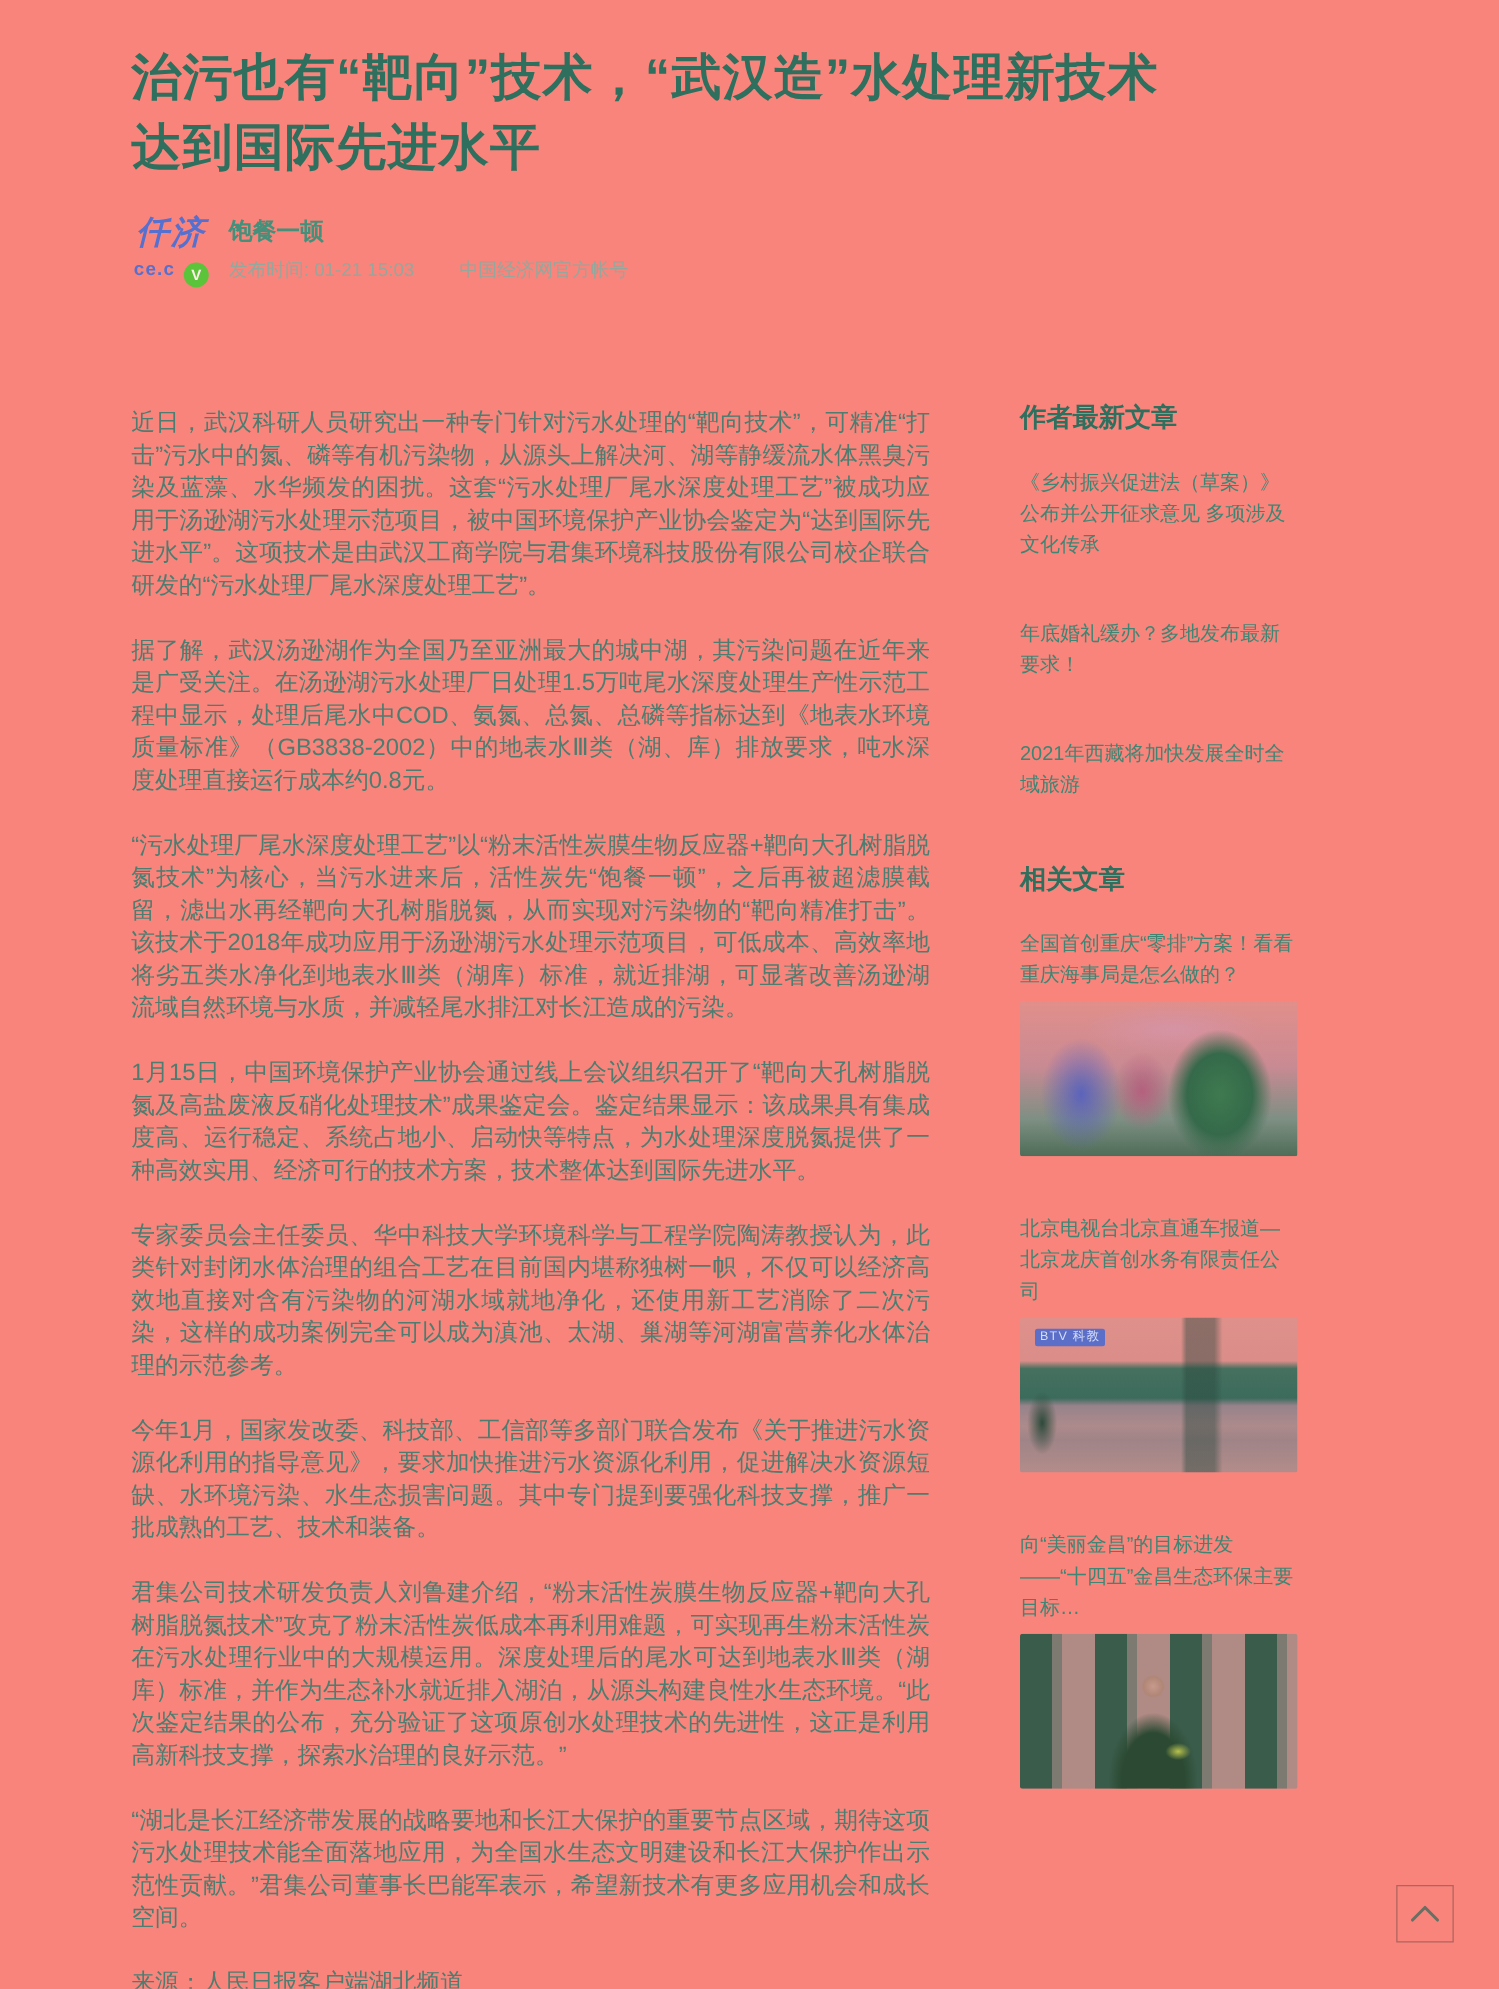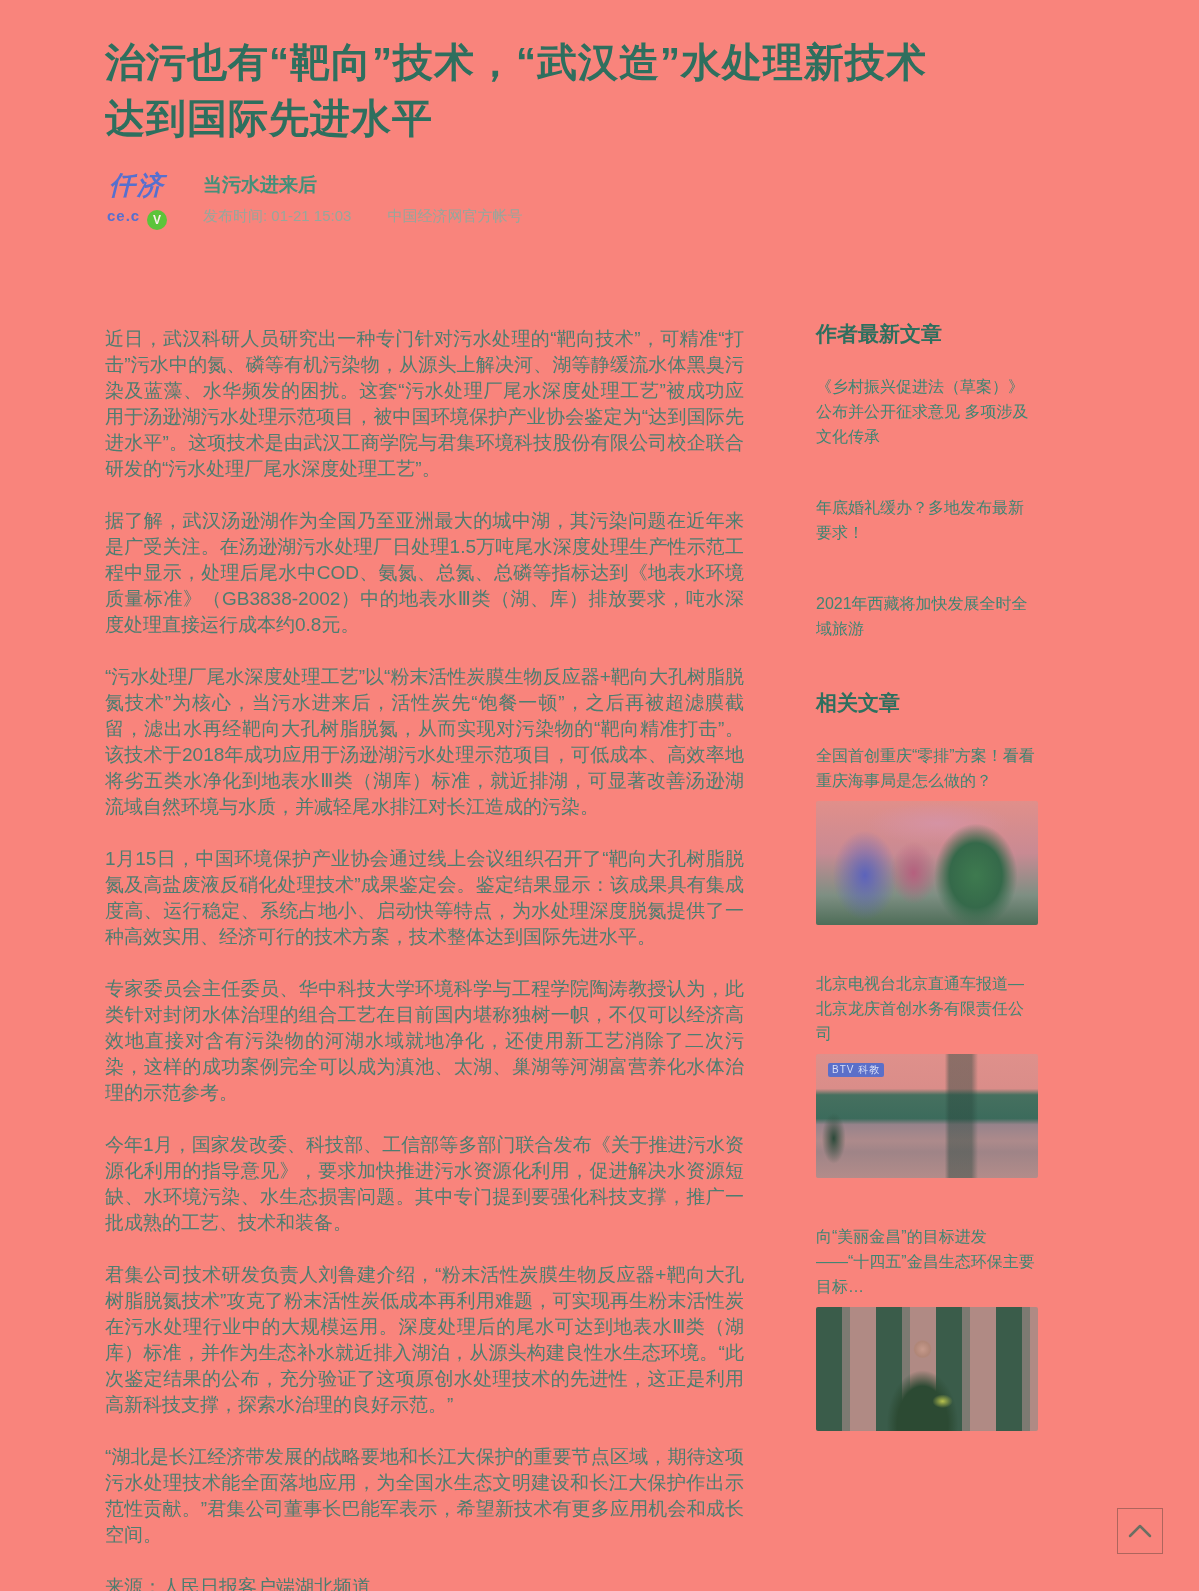--- a/index.html
+++ b/index.html
@@ -14,21 +14,21 @@
   
   .hdr { padding: 34px 60px 0 105px; }
   h1.title {
     margin: 0 0 22px 0;
     font-size: 40px; line-height: 56px; font-weight: bold;
     color: var(--title-text, #2e6f5e);
     letter-spacing: 1px;
   }
   h1.title .t-line { display: block; }
 
-  .author-row { display: flex; align-items: center; height: 62px; gap: 20px; }
+  .author-row { display: flex; align-items: center; height: 62px; }
   .logo {
     position: relative; width: 62px; height: 62px; flex: 0 0 62px;
     cursor: pointer;
   }
   .logo-cn {
     position: absolute; top: 0; left: 4px;
     font-size: 26px; font-weight: bold; font-style: italic;
     color: var(--logo-blue, #5670cf); letter-spacing: 2px;
   }
   .logo-en {
@@ -148,21 +148,21 @@
       <span class="t-line">治污也有“靶向”技术，“武汉造”水处理新技术</span>
       <span class="t-line">达到国际先进水平</span>
     </h1>
     <div class="author-row">
       <div class="logo">
         <span class="logo-cn">仟济</span>
         <span class="logo-en">ce.c</span>
         <span class="vbadge">V</span>
       </div>
       <div class="author-meta">
-        <a class="author-name">当污水进来后</a>
+        <a class="author-name">饱餐一顿</a>
         <div class="meta-line">
           <span>发布时间: 01-21  15:03</span>
           <span class="acct">中国经济网官方帐号</span>
         </div>
       </div>
     </div>
   </header>
 
   <div class="columns">
 

